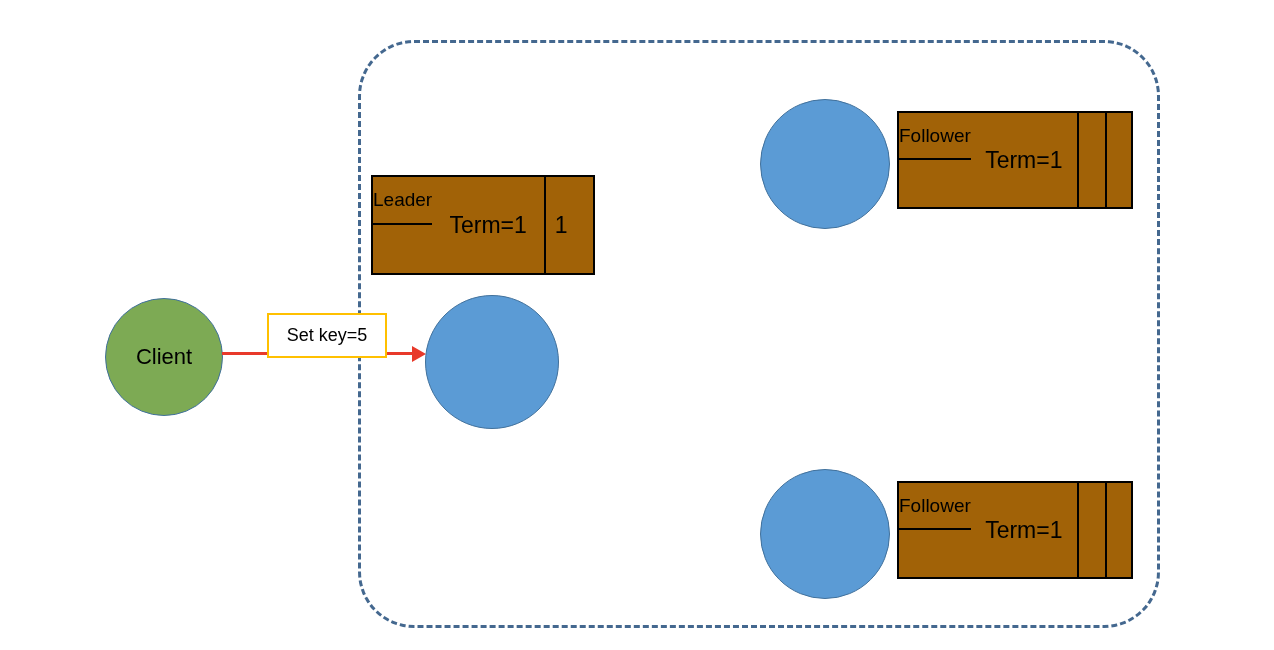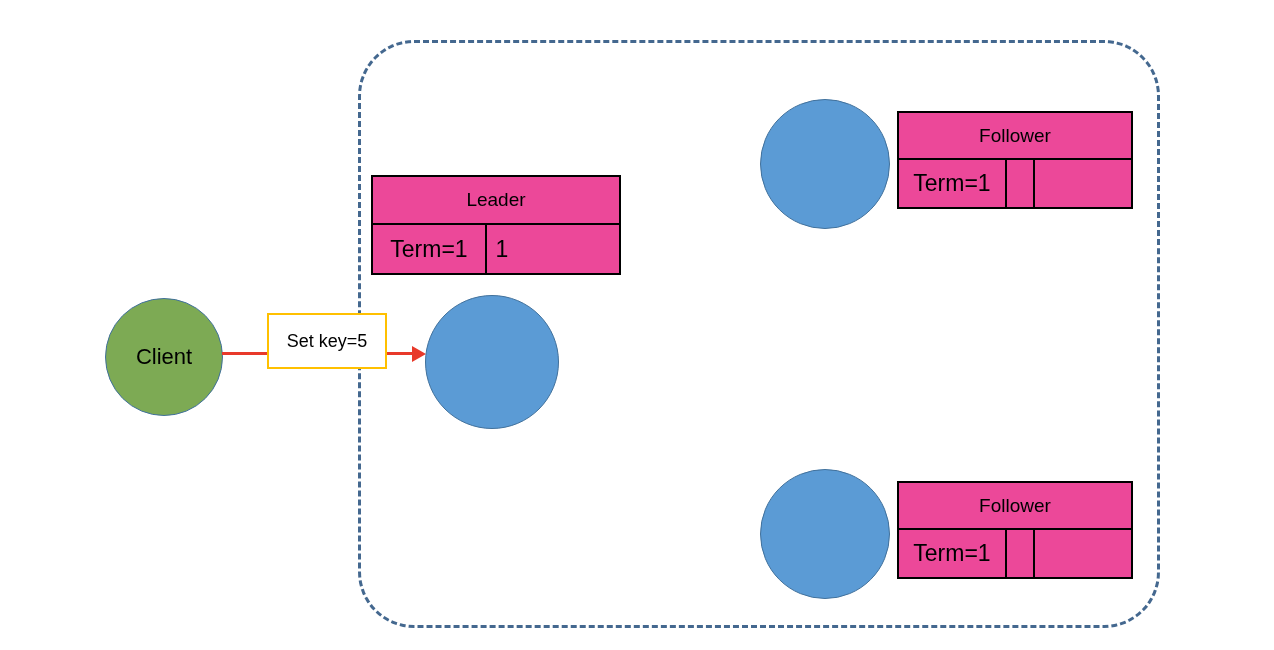--- a/index.html
+++ b/index.html
@@ -53,23 +53,22 @@
     color: #000000;
     line-height: 1;
     white-space: nowrap;
   }
 
   
   .state-table {
     position: absolute;
     box-sizing: border-box;
     border: 2px solid #000000;
-    background: #ec4899;
+    background: #a16207;
     display: flex;
-    flex-direction: column;
   }
   .state-table .title-row {
     flex: 0 0 auto;
     height: 50%;
     display: flex;
     align-items: center;
     justify-content: center;
     border-bottom: 2px solid #000000;
     box-sizing: border-box;
   }
@@ -136,27 +135,27 @@
 
   <div class="cluster-boundary"></div>
 
   <div class="node-circle green" style="left:105px; top:298px; width:118px; height:118px;">
     <span class="node-label">Client</span>
   </div>
 
   <div class="arrow-line" style="left:222px; top:352px; width:196px;"></div>
   <div class="arrow-head" style="left:412px; top:346px;"></div>
 
-  <div class="msg-label" style="left:267px; top:313px; width:120px; height:56px;">
+  <div class="msg-label" style="left:267px; top:313px; width:120px; height:45px;">
     <span class="msg-text">Set key=5</span>
   </div>
 
   <div class="node-circle blue" style="left:425px; top:295px; width:134px; height:134px;"></div>
 
-  <div class="state-table" style="left:371px; top:175px; width:250px; height:100px;">
+  <div class="state-table" style="left:371px; top:175px; width:224px; height:100px;">
     <div class="title-row">
       <span class="title-text">Leader</span>
     </div>
     <div class="entry-row">
       <div class="cell" style="width:114px;">Term=1</div>
       <div class="cell" style="width:30px;">1</div>
     </div>
   </div>
 
   <div class="node-circle blue" style="left:760px; top:99px; width:130px; height:130px;"></div>

